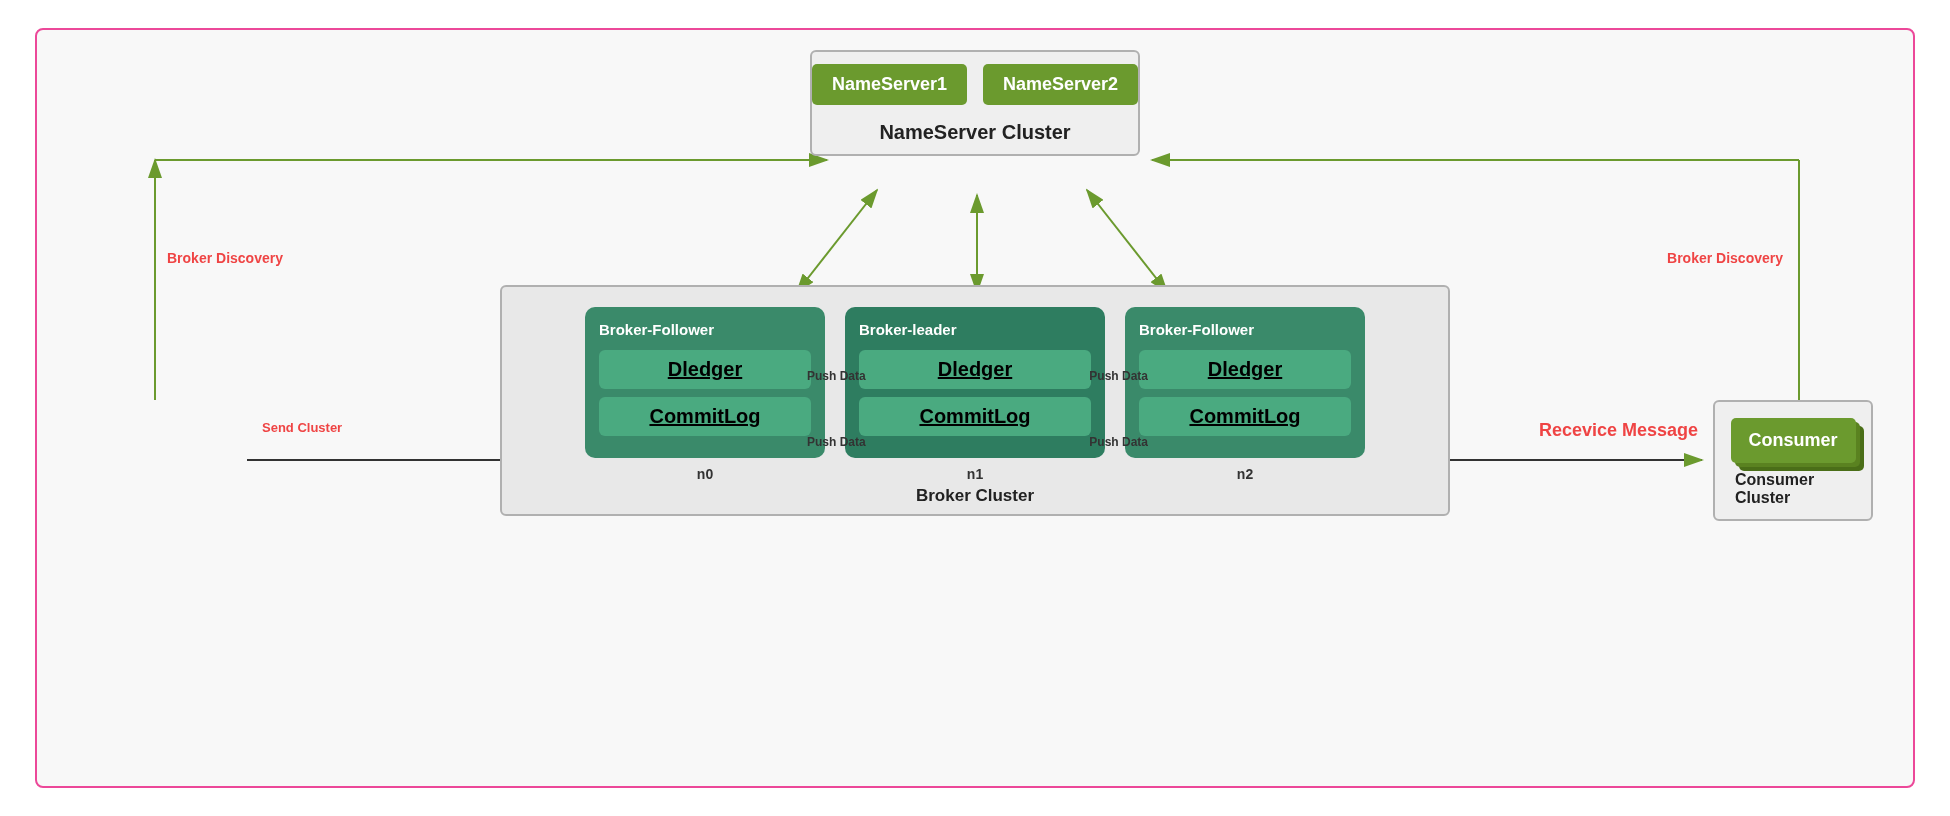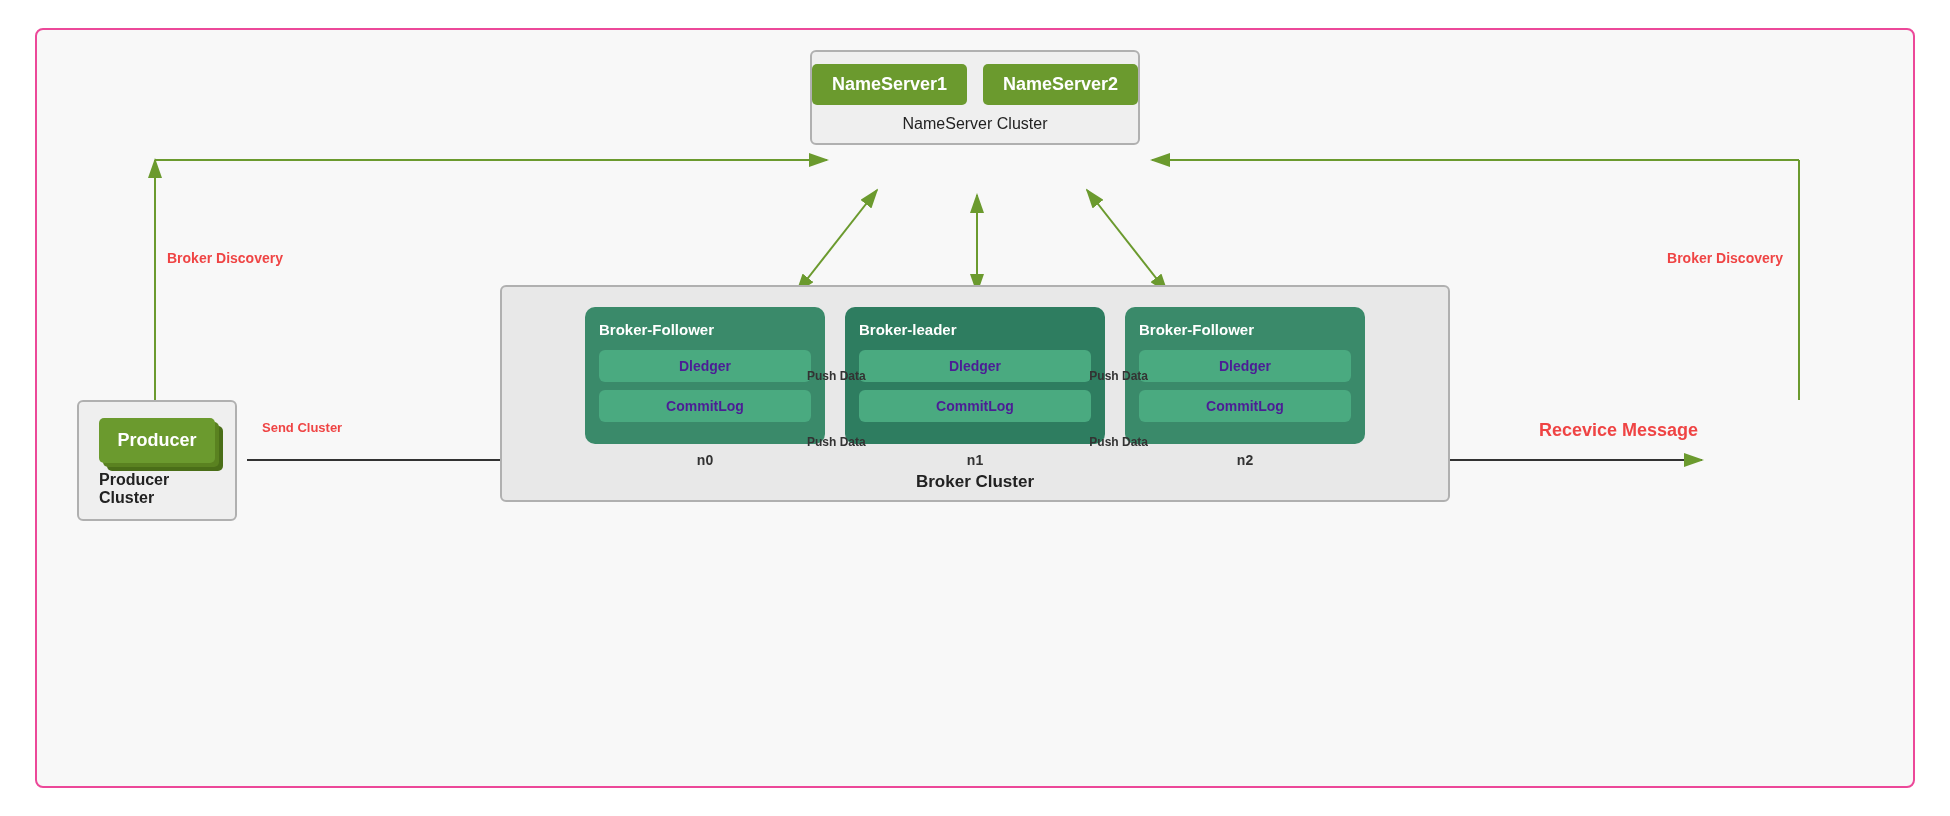--- a/index.html
+++ b/index.html
@@ -44,24 +44,24 @@
     }
     .nameserver-box {
       background: #6b9a2e;
       color: white;
       font-weight: bold;
       font-size: 18px;
       padding: 10px 20px;
       border-radius: 5px;
     }
     .nameserver-cluster-label {
-      font-weight: normal;
-      font-size: 16px;
+      font-weight: bold;
+      font-size: 20px;
       color: #222;
-      margin-top: 2px;
+      margin-top: 8px;
     }
 
     
     .broker-cluster {
       position: absolute;
       top: 240px;
       left: 50%;
       transform: translateX(-50%);
       border: 2px solid #b0b0b0;
       border-radius: 6px;
@@ -101,26 +101,27 @@
     .broker-node-title {
       color: white;
       font-weight: bold;
       font-size: 15px;
       margin-bottom: 12px;
       text-align: left;
     }
     .broker-inner-box {
       background: #4aaa80;
       border-radius: 6px;
-      color: #4c1d95;
-      font-weight: bold;
-      font-size: 14px;
+      color: #000000;
+      font-weight: bold;
+      font-size: 20px;
       padding: 8px 0;
       text-align: center;
       margin-bottom: 8px;
+      text-decoration: underline;
     }
     .broker-node-id {
       position: absolute;
       bottom: -24px;
       left: 50%;
       transform: translateX(-50%);
       font-size: 14px;
       color: #333;
       font-weight: bold;
     }
@@ -300,23 +301,23 @@
 
     <div style="position:absolute; top:148px; left:305px; font-size:12px; font-weight:bold; color:#333;">Push Data</div>
 
     <div style="position:absolute; top:82px; right:300px; font-size:12px; font-weight:bold; color:#333;">Push Data</div>
 
     <div style="position:absolute; top:148px; right:300px; font-size:12px; font-weight:bold; color:#333;">Push Data</div>
 
     <div class="broker-cluster-label">Broker Cluster</div>
   </div>
 
-  <div class="producer-cluster">
-    <div class="producer-box">Producer</div>
-    <div class="producer-label">Producer Cluster</div>
+
+  <div class="arrow-label" style="top:390px; left:225px; font-weight:bold; font-size:13px;">Send Cluster</div>
+
+  <div class="consumer-cluster">
+    <div class="consumer-box">Consumer</div>
+    <div class="consumer-label">Consumer Cluster</div>
   </div>
 
-  <div class="arrow-label" style="top:390px; left:225px; font-weight:bold; font-size:13px;">Send Cluster</div>
-
-
   <div class="arrow-label" style="top:390px; right:215px; font-weight:bold; font-size:18px;">Recevice Message</div>
 
 </div>
 
 </body></html>

